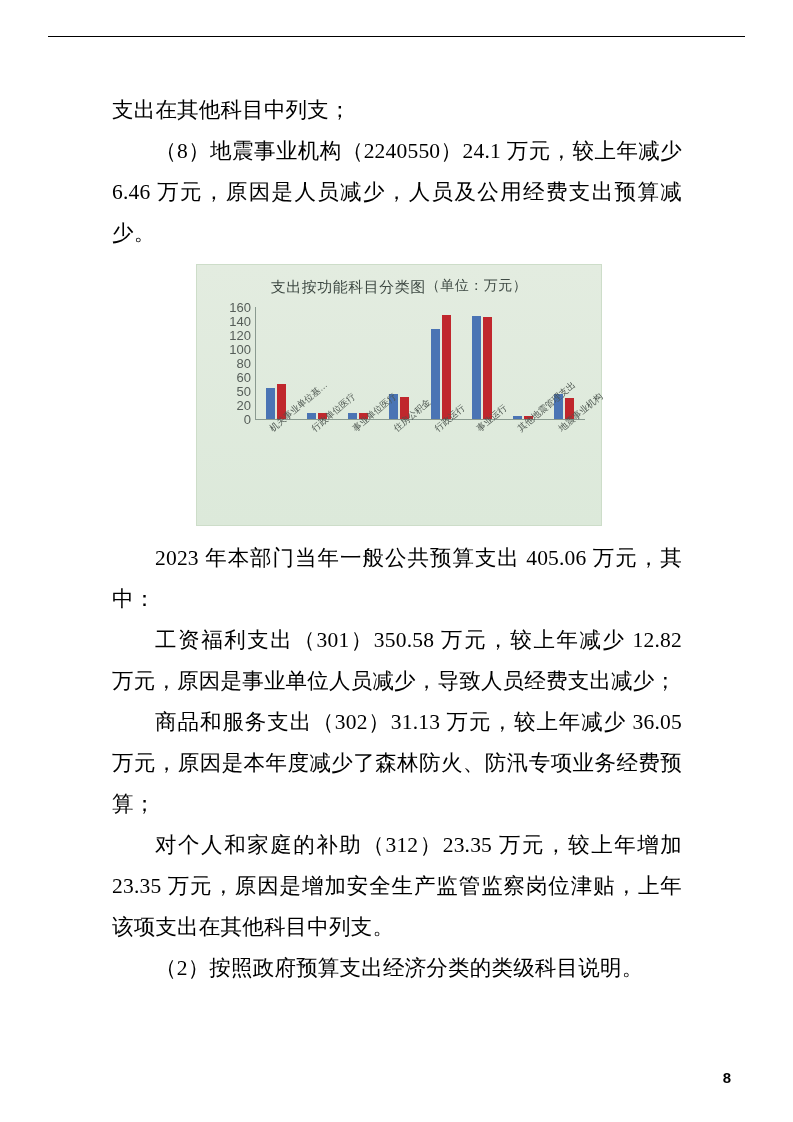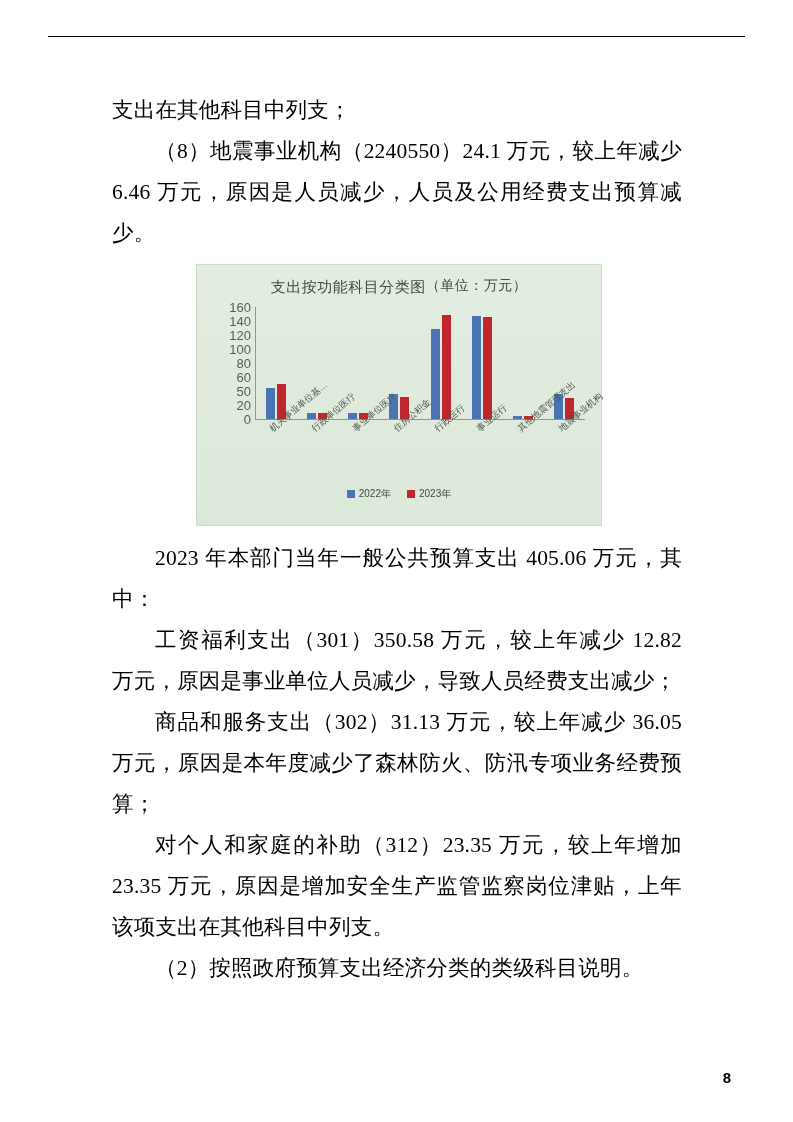--- a/index.html
+++ b/index.html
@@ -240,21 +240,20 @@
           <div class="xlab" style="left: 12.375px; top: 4px;">机关事业单位基…</div>
           <div class="xlab" style="left: 53.625px; top: 4px;">行政单位医疗</div>
           <div class="xlab" style="left: 94.875px; top: 4px;">事业单位医疗</div>
           <div class="xlab" style="left: 136.125px; top: 4px;">住房公积金</div>
           <div class="xlab" style="left: 177.375px; top: 4px;">行政运行</div>
           <div class="xlab" style="left: 218.625px; top: 4px;">事业运行</div>
           <div class="xlab" style="left: 259.875px; top: 4px;">其他地震管理支出</div>
           <div class="xlab" style="left: 301.125px; top: 4px;">地震事业机构</div>
         </div>
 
-      <div class="legend"><span class="item"><span class="swatch s2022"></span><span>2022年</span></span><span class="item"><span class="swatch s2023"></span><span>2023年</span></span></div>
     </div>
 
     <p class="para indent">2023 年本部门当年一般公共预算支出 405.06 万元，其中：</p>
     <p class="para indent">工资福利支出（301）350.58 万元，较上年减少 12.82 万元，原因是事业单位人员减少，导致人员经费支出减少；</p>
     <p class="para indent">商品和服务支出（302）31.13 万元，较上年减少 36.05 万元，原因是本年度减少了森林防火、防汛专项业务经费预算；</p>
     <p class="para indent">对个人和家庭的补助（312）23.35 万元，较上年增加 23.35 万元，原因是增加安全生产监管监察岗位津贴，上年该项支出在其他科目中列支。</p>
     <p class="para indent">（2）按照政府预算支出经济分类的类级科目说明。</p>
 
   </div>
 

